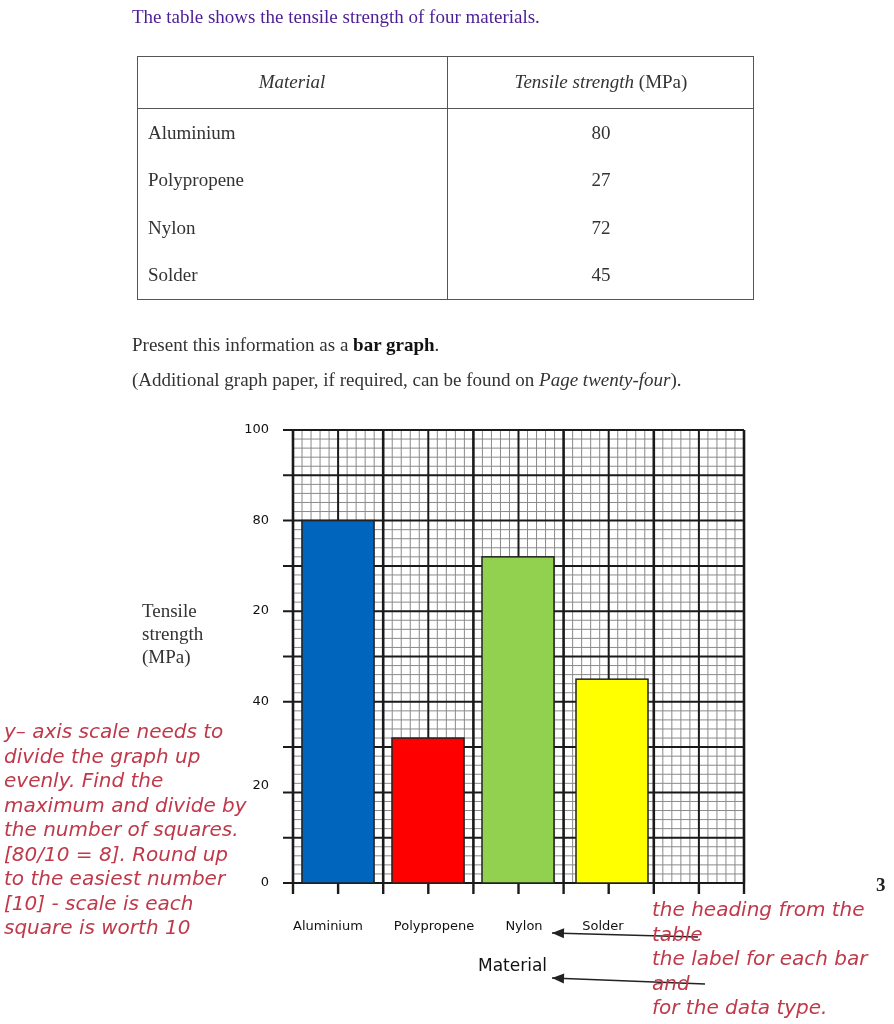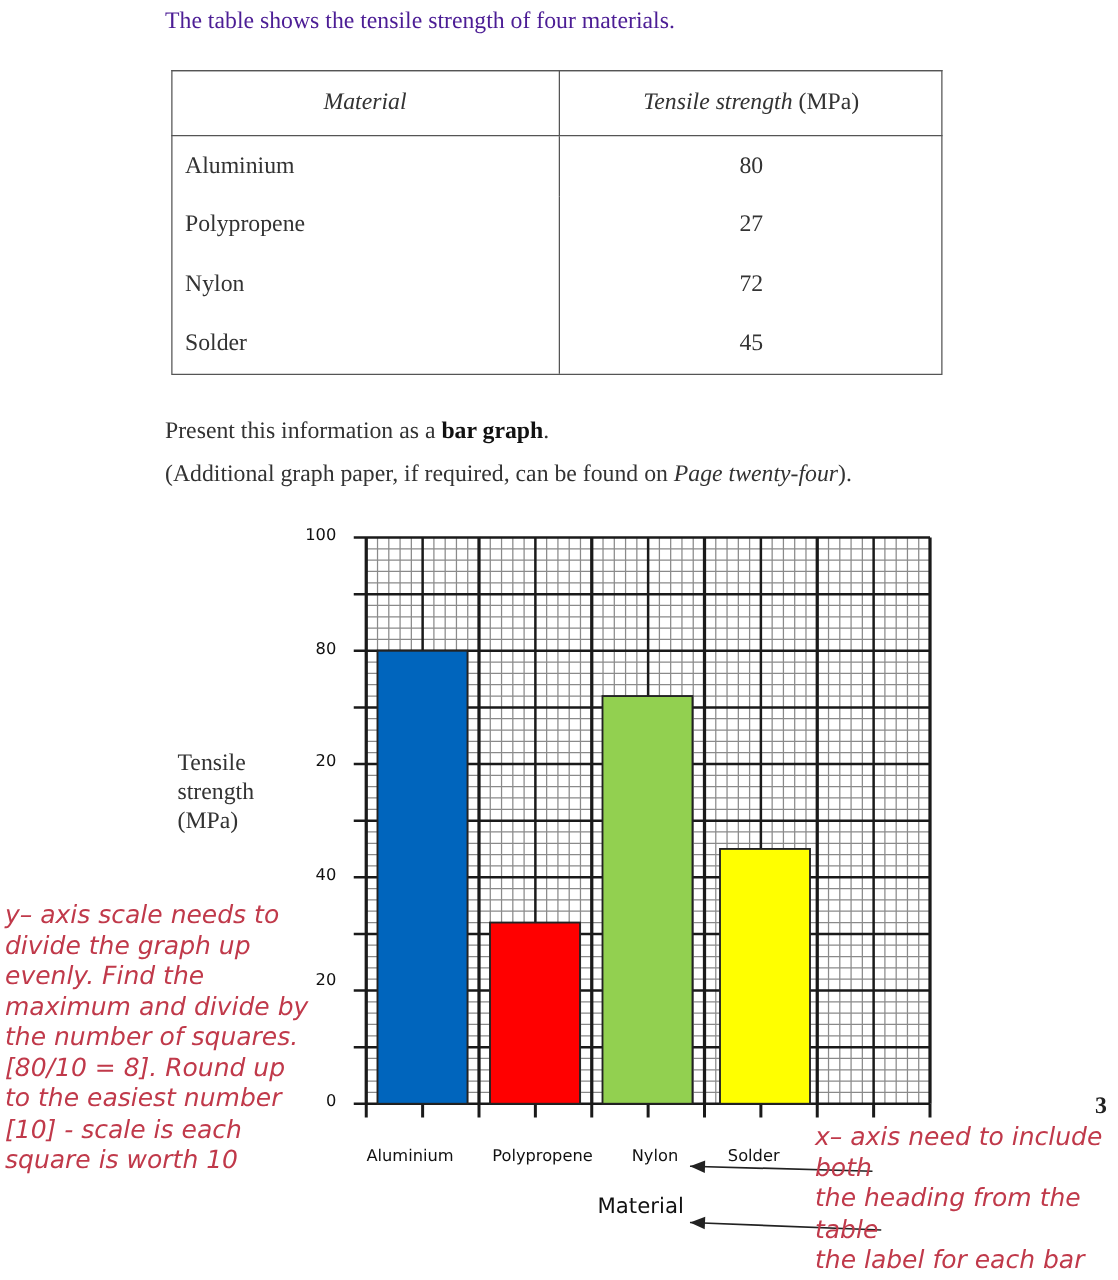--- a/index.html
+++ b/index.html
@@ -206,18 +206,17 @@
 <div id="xcats">
     <div class="abs xcat" style="left: 273px; top: 918px;">Aluminium</div>
     <div class="abs xcat" style="left: 379px; top: 918px;">Polypropene</div>
     <div class="abs xcat" style="left: 469px; top: 918px;">Nylon</div>
     <div class="abs xcat" style="left: 548px; top: 918px;">Solder</div>
   </div>
 <div class="abs xtitle">Material</div>
 
 <div class="abs note note-y">y– axis scale needs to divide the graph up evenly.   Find the maximum and divide by the number of squares. [80/10 = 8]. Round up to the easiest number [10] - scale is each square is worth 10</div>
 <div class="abs note note-x">
-  <div>x– axis need to include both</div>
   <div>the heading from the table</div>
   <div>the label for each bar and</div>
   <div>for the data type.</div>
 </div>
 <div class="abs pagenum">3</div>
 
 </body></html>

